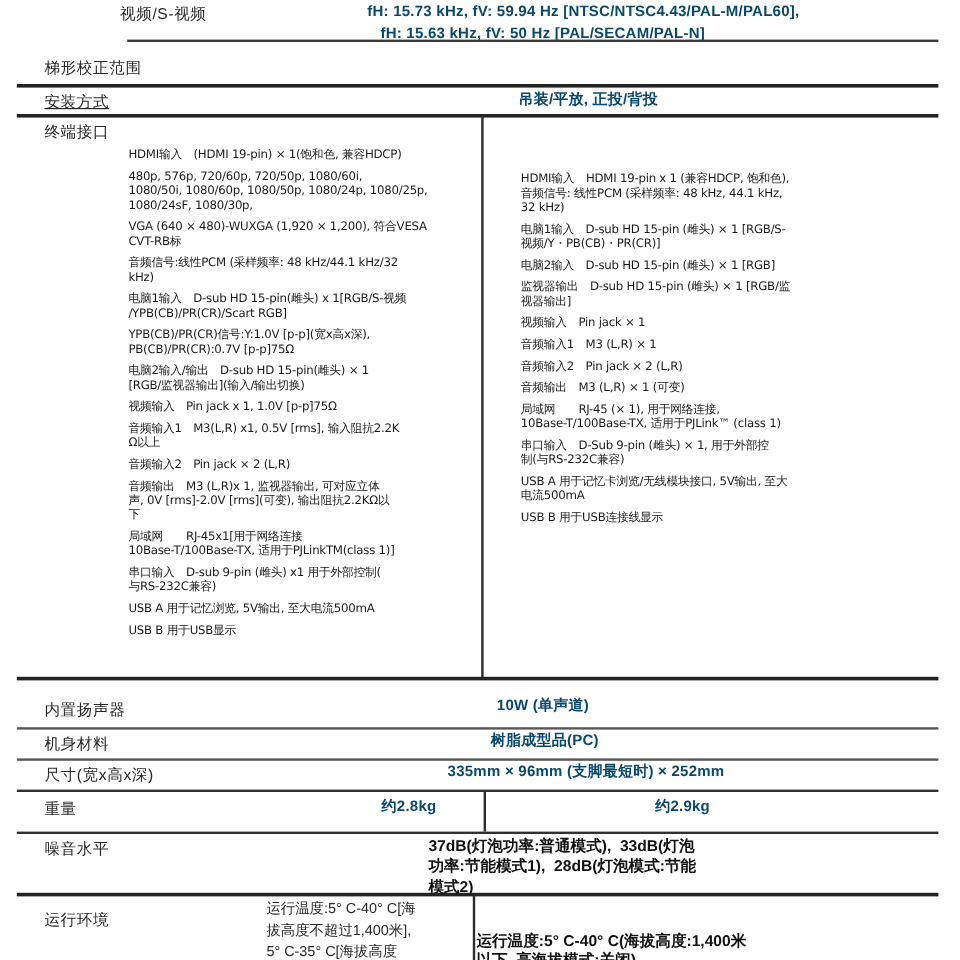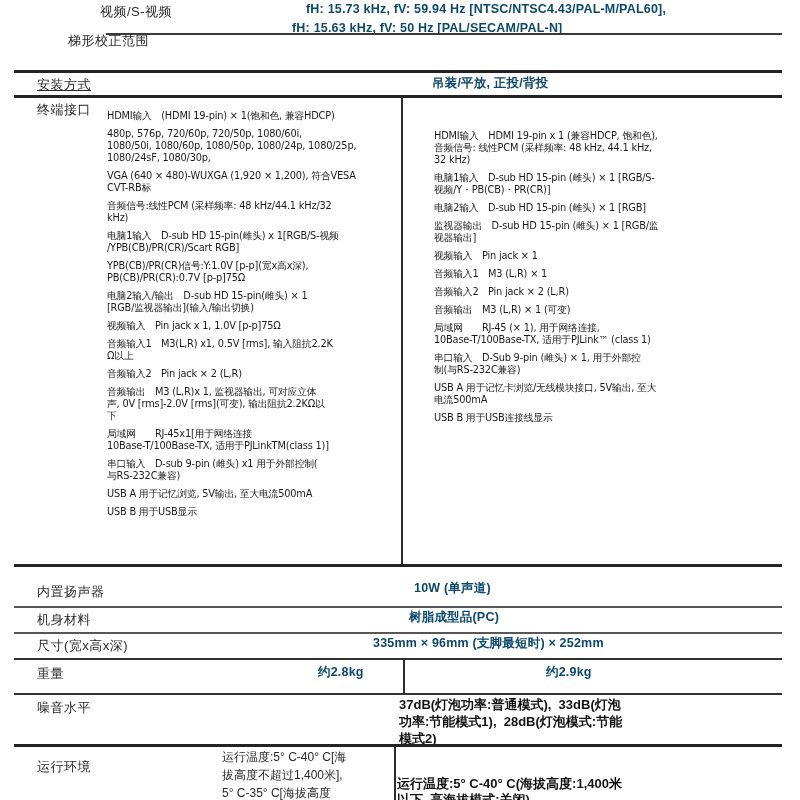--- a/index.html
+++ b/index.html
@@ -11,37 +11,37 @@
     filter:blur(0.3px) contrast(1.03);
   }
   .lbl{position:absolute;font-size:13px;color:#2a2a2a;letter-spacing:0.5px;white-space:nowrap;}
   .val-b{position:absolute;font-size:12.5px;font-weight:bold;color:#0c4a6e;white-space:nowrap;letter-spacing:0.2px;}
   .hr{position:absolute;height:2px;background:#333;}
   .hr.thin{height:1.5px;background:#3c3c3c;}
   .hr.lite{height:1.5px;background:#585858;}
   .hr.thick{height:2.5px;background:#262626;}
   .vr{position:absolute;width:1.5px;background:#2f2f2f;}
   .tcol{position:absolute;font-family:"DejaVu Sans","Liberation Sans",sans-serif;
-    font-size:9.8px;line-height:12px;color:#1c1c1c;letter-spacing:-0.2px;}
+    font-size:9.8px;line-height:12px;color:#1c1c1c;letter-spacing:-0.2px;margin-top:14px;}
   .tcol .t-item{white-space:pre-wrap;word-break:break-word;margin-bottom:6px;}
   .noise{position:absolute;font-size:13px;font-weight:bold;line-height:17px;white-space:pre-wrap;color:#141414;}
   .env-mid{position:absolute;font-size:12px;line-height:18px;white-space:pre-wrap;color:#2a2a2a;}
   .env-right{position:absolute;font-size:13px;font-weight:bold;line-height:15.5px;white-space:pre-wrap;color:#141414;}
 </style>
 </head>
 <body>
 
 <div class="page">
 
   <div class="lbl" style="left:100px;top:3px;">视频/S-视频</div>
   <div class="val-b" style="left:306px;top:2px;">fH: 15.73 kHz, fV: 59.94 Hz [NTSC/NTSC4.43/PAL-M/PAL60],</div>
-  <div class="val-b" style="left:292px;top:21px;">fH: 15.63 kHz, fV: 50 Hz [PAL/SECAM/PAL-N]</div>
+  <div class="val-b" style="left:317px;top:21px;">fH: 15.63 kHz, fV: 50 Hz [PAL/SECAM/PAL-N]</div>
   <div class="hr thin" style="left:106px;top:33px;width:676px;"></div>
 
-  <div class="lbl" style="left:37px;top:32px;margin-left:31px;">梯形校正范围</div>
+  <div class="lbl" style="left:37px;top:48px;">梯形校正范围</div>
   <div class="hr thick" style="left:14px;top:70px;width:768px;"></div>
 
   <div class="lbl" style="left:37px;top:76px;text-decoration:underline;">安装方式</div>
   <div class="val-b" style="left:432px;top:75px;">吊装/平放, 正投/背投</div>
   <div class="hr thick" style="left:14px;top:95px;width:768px;"></div>
 
   <div class="lbl" style="left:37px;top:101px;">终端接口</div>
   <div class="tcol" style="left:107px;top:110px;width:294px;">
       <div class="t-item">HDMI输入　(HDMI 19-pin) × 1(饱和色, 兼容HDCP)</div>
       <div class="t-item">480p, 576p, 720/60p, 720/50p, 1080/60i,
@@ -107,21 +107,21 @@
   <div class="val-b" style="left:373px;top:635px;">335mm × 96mm (支脚最短时) × 252mm</div>
   <div class="hr" style="left:14px;top:658px;width:768px;"></div>
 
   <div class="lbl" style="left:37px;top:665px;">重量</div>
   <div class="val-b" style="left:318px;top:664px;">约2.8kg</div>
   <div class="val-b" style="left:546px;top:664px;">约2.9kg</div>
   <div class="vr" style="left:403px;top:660px;height:33px;"></div>
   <div class="hr" style="left:14px;top:693px;width:768px;"></div>
 
   <div class="lbl" style="left:37px;top:699px;">噪音水平</div>
-  <div class="noise" style="left:357px;top:696px;width:290px;margin-left:42px;">37dB(灯泡功率:普通模式),  33dB(灯泡
+  <div class="noise" style="left:357px;top:696px;width:290px;">37dB(灯泡功率:普通模式),  33dB(灯泡
 功率:节能模式1),  28dB(灯泡模式:节能
 模式2)</div>
   <div class="hr thick" style="left:14px;top:744px;width:768px;"></div>
 
   <div class="lbl" style="left:37px;top:758px;">运行环境</div>
   <div class="env-mid" style="left:222px;top:748px;width:175px;">运行温度:5° C-40° C[海
 拔高度不超过1,400米],
 5° C-35° C[海拔高度</div>
   <div class="env-right" style="left:397px;top:745px;width:390px;">
     <div class="p1">运行温度:5° C-40° C(海拔高度:1,400米

